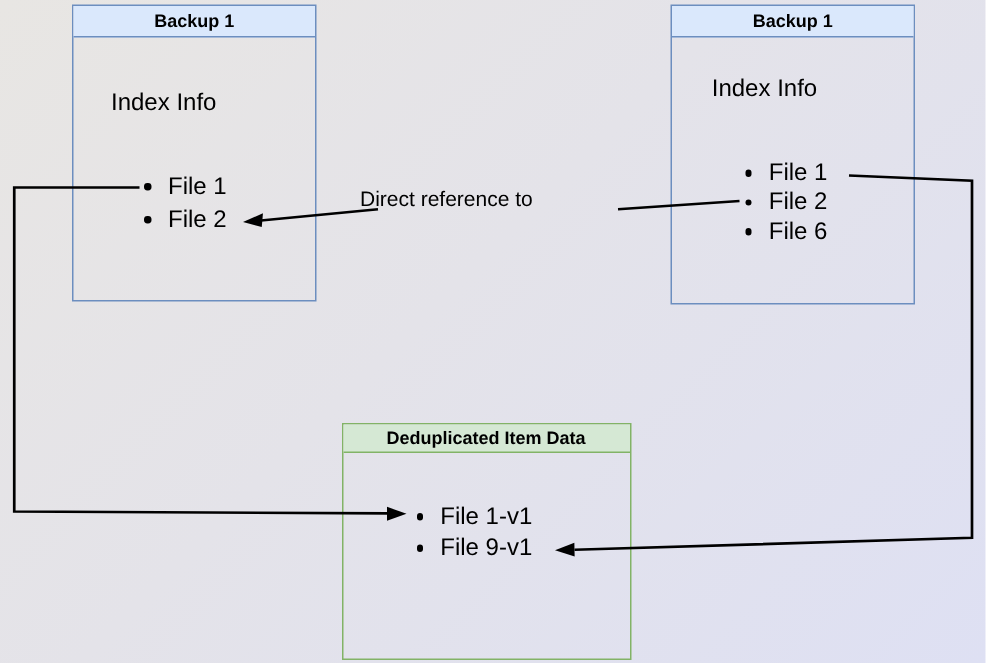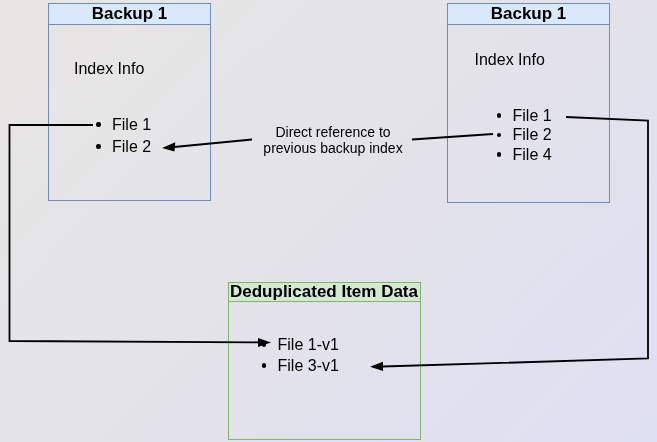--- a/index.html
+++ b/index.html
@@ -28,21 +28,21 @@
     background: transparent;
     z-index: 2;
   }
   .box.blue  { border-color: #6c8ebf; }
   .box.green { border-color: #82b366; }
 
   .box-header {
     position: absolute;
     left: 0; right: 0; top: 0;
     border-bottom: 1.5px solid;
-    font-size: 17px;
+    font-size: 12px;
     font-weight: bold;
     text-align: center;
     display: flex;
     align-items: center;
     justify-content: center;
   }
   .blue  .box-header { background: #dae8fc; border-color: #6c8ebf; height: 19.5px; }
   .green .box-header { background: #d5e8d4; border-color: #82b366; height: 18.5px; text-align: center; }
 
   #backup1-box { left: 48px;  top: 3px;   width: 161px; height: 196px; }
@@ -76,28 +76,28 @@
     top: 50%;
     width: 4.6px; height: 4.6px;
     margin-top: -2.3px;
     border-radius: 50%;
     background: #000;
   }
   #backup1-box ul.file-list { left: 46px;   top: 109.5px; }
   #backup1-box ul.file-list li { line-height: 22px; }
   #backup2-box ul.file-list { left: 47.5px; top: 101.75px; }
   #backup2-box ul.file-list li { line-height: 19.5px; }
-  #dedup-box   ul.file-list { left: 32px;   top: 51.5px; }
+  #dedup-box   ul.file-list { left: 48px;   top: 51.5px; }
   #dedup-box   ul.file-list li { line-height: 21px; }
 
   .annotation {
     position: absolute;
     left: 240px; top: 125px;
     width: 186px;
-    text-align: center;
+    text-align: left;
     font-size: 14px;
     line-height: 15.5px;
     z-index: 4;
   }
 </style>
 </head>
 <body>
 
 <div class="canvas">
 
@@ -127,30 +127,29 @@
       <li>File 2</li>
     </ul>
   </div>
 
   <div class="box blue" id="backup2-box">
     <div class="box-header">Backup 1</div>
     <div class="subtitle">Index Info</div>
     <ul class="file-list">
       <li>File 1</li>
       <li>File 2</li>
-      <li>File 4</li>
+      <li>File 6</li>
     </ul>
   </div>
 
   <div class="box green" id="dedup-box">
     <div class="box-header">Deduplicated Item Data</div>
     <ul class="file-list">
       <li>File 1-v1</li>
-      <li>File 3-v1</li>
+      <li>File 9-v1</li>
     </ul>
   </div>
 
   <div class="annotation">
     <div>Direct reference to</div>
-    <div>previous backup index</div>
   </div>
 
 </div>
 
 </body></html>

